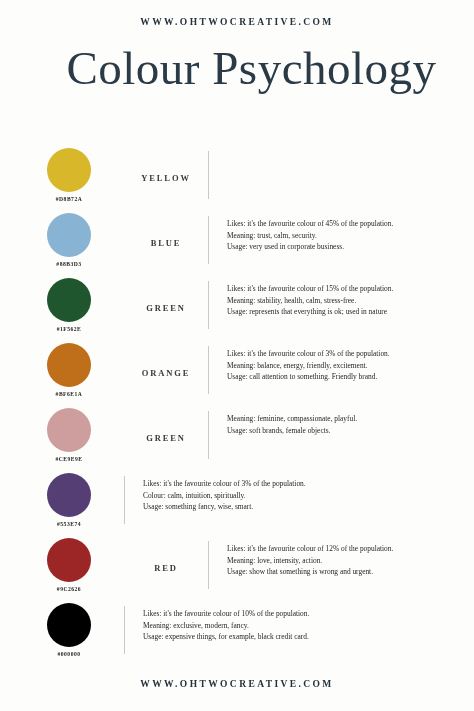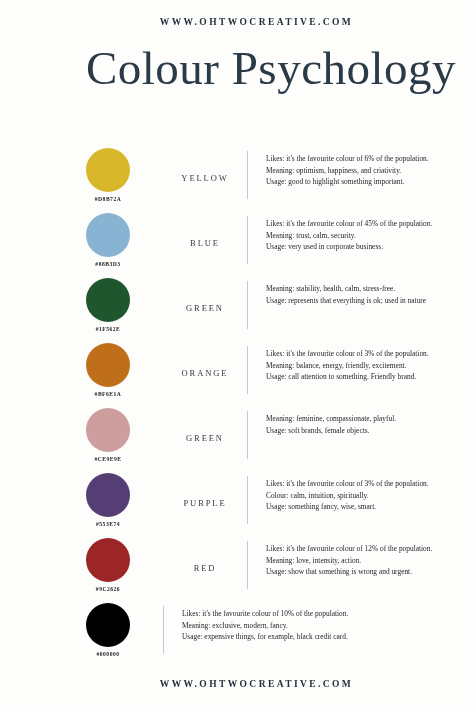--- a/index.html
+++ b/index.html
@@ -14,21 +14,20 @@
     color: #2c2c2c;
     overflow: hidden;
   }
   .poster {
     position: relative;
     width: 474px;
     height: 711px;
     box-sizing: border-box;
     display: flex;
     flex-direction: column;
-    padding-left: 39px;
   }
 
   
   .top-url {
     text-align: center;
     font-family: "Liberation Serif", "DejaVu Serif", serif;
     font-size: 9.5px;
     letter-spacing: 2.4px;
     color: #24313c;
     margin-top: 17px;
@@ -88,20 +87,21 @@
     display: flex;
     align-items: center;
     justify-content: center;
     height: 62px;
   }
   .color-name {
     font-family: "Liberation Serif", "DejaVu Serif", serif;
     font-size: 8.5px;
     letter-spacing: 1.9px;
     color: #3a3a3a;
+    font-weight: bold;
   }
   .divider {
     flex: 0 0 1px;
     width: 1px;
     background: #c9c9c9;
     height: 48px;
     margin-top: 4px;
   }
   .desc-cell {
     flex: 1 1 auto;
@@ -140,25 +140,20 @@
   <div class="rows" id="rows-container">
       <div class="row">
         <div class="swatch-cell">
           <div class="swatch" style="background: rgb(216, 183, 42);"></div>
           <div class="hex">#D8B72A</div>
         </div>
         <div class="name-cell">
           <div class="color-name">YELLOW</div>
         </div>
         <div class="divider"></div>
-        <div class="desc-cell">
-          <div class="desc-line">Likes: it's the favourite colour of 6% of the population.</div>
-          <div class="desc-line">Meaning: optimism, happiness, and criativity.</div>
-          <div class="desc-line">Usage: good to highlight something important.</div>
-        </div>
       </div>
       <div class="row">
         <div class="swatch-cell">
           <div class="swatch" style="background: rgb(136, 179, 211);"></div>
           <div class="hex">#88B3D3</div>
         </div>
         <div class="name-cell">
           <div class="color-name">BLUE</div>
         </div>
         <div class="divider"></div>
@@ -171,20 +166,21 @@
       <div class="row">
         <div class="swatch-cell">
           <div class="swatch" style="background: rgb(31, 86, 46);"></div>
           <div class="hex">#1F562E</div>
         </div>
         <div class="name-cell">
           <div class="color-name">GREEN</div>
         </div>
         <div class="divider"></div>
         <div class="desc-cell">
+          <div class="desc-line">Likes: it's the favourite colour of 15% of the population.</div>
           <div class="desc-line">Meaning: stability, health, calm, stress-free.</div>
           <div class="desc-line">Usage: represents that everything is ok; used in nature</div>
         </div>
       </div>
       <div class="row">
         <div class="swatch-cell">
           <div class="swatch" style="background: rgb(191, 110, 26);"></div>
           <div class="hex">#BF6E1A</div>
         </div>
         <div class="name-cell">
@@ -209,23 +205,20 @@
         <div class="desc-cell">
           <div class="desc-line">Meaning: feminine, compassionate, playful.</div>
           <div class="desc-line">Usage: soft brands, female objects.</div>
         </div>
       </div>
       <div class="row">
         <div class="swatch-cell">
           <div class="swatch" style="background: rgb(85, 62, 116);"></div>
           <div class="hex">#553E74</div>
         </div>
-        <div class="name-cell">
-          <div class="color-name">PURPLE</div>
-        </div>
         <div class="divider"></div>
         <div class="desc-cell">
           <div class="desc-line">Likes: it's the favourite colour of 3% of the population.</div>
           <div class="desc-line">Colour: calm, intuition, spiritually.</div>
           <div class="desc-line">Usage: something fancy, wise, smart.</div>
         </div>
       </div>
       <div class="row">
         <div class="swatch-cell">
           <div class="swatch" style="background: rgb(156, 38, 38);"></div>

